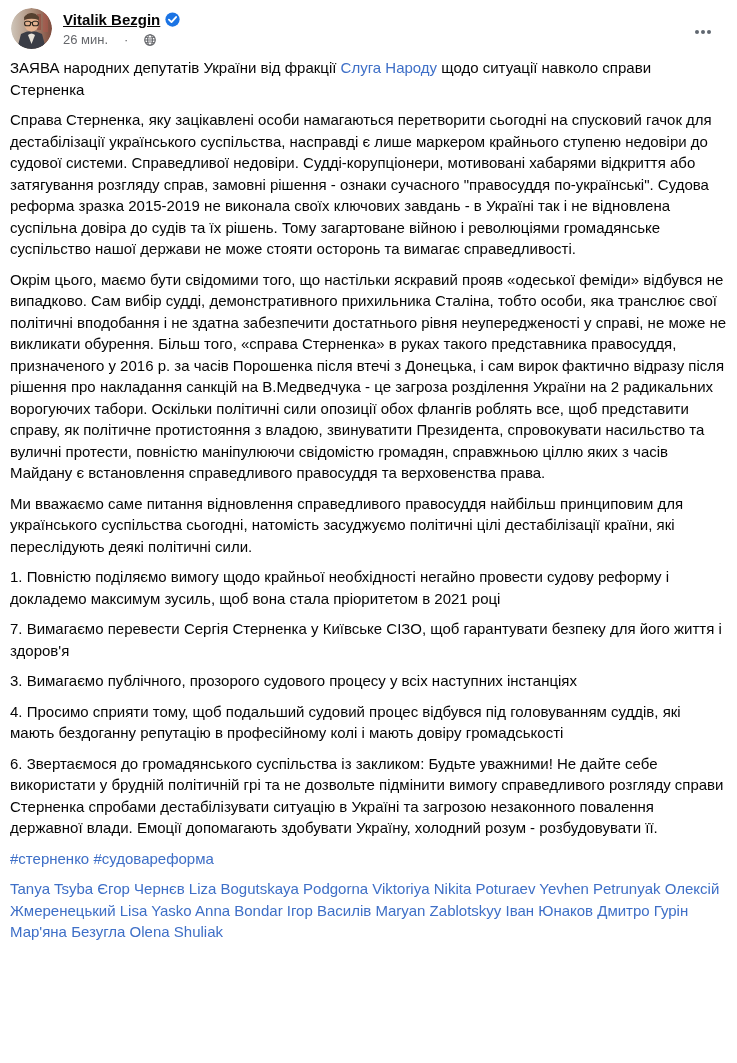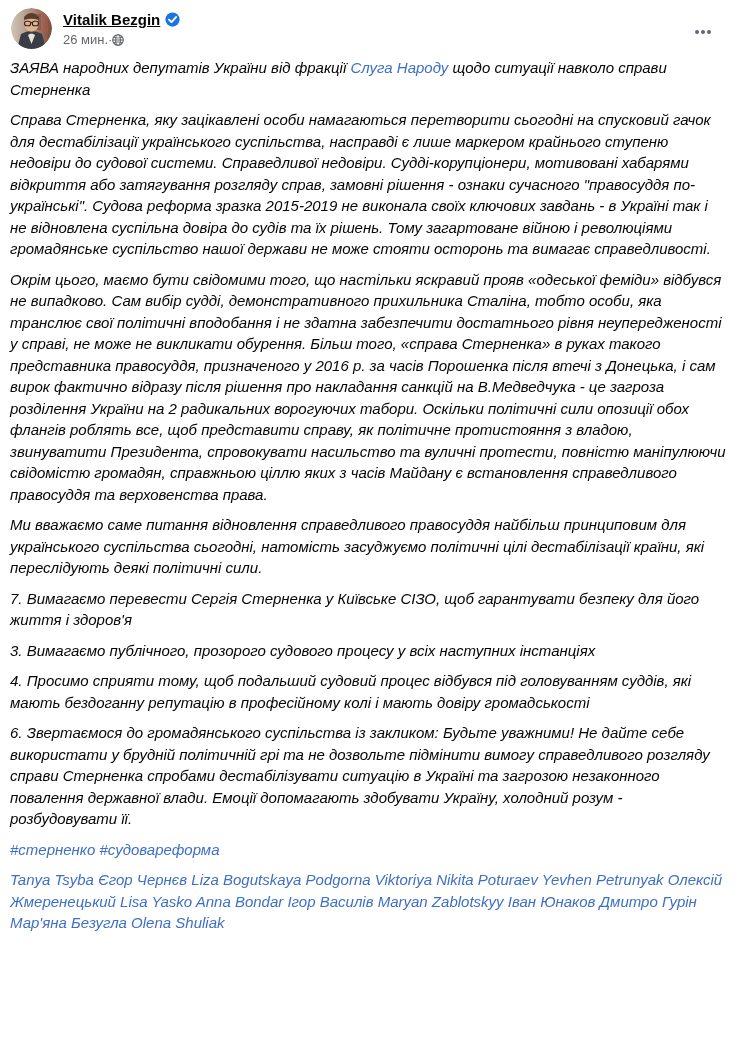--- a/index.html
+++ b/index.html
@@ -12,30 +12,30 @@
   .post { position:relative; width:737px; }
 
   
   .post-header { display:flex; align-items:flex-start; padding:8px 16px 6px 11px; position:relative; }
   .avatar { width:41px; height:41px; border-radius:50%; overflow:hidden; flex:0 0 41px; cursor:pointer; }
   .avatar svg { display:block; }
   .head-meta { margin-left:11px; padding-top:2px; }
   .author-row { display:flex; align-items:center; gap:5px;text-decoration:underline; }
   .author-name { font-size:15px; font-weight:700; color:#050505; text-decoration:none; cursor:pointer; line-height:19px; }
   .badge { width:15px; height:15px; display:inline-block; }
-  .time-row { display:flex; align-items:center; gap:0; margin-top:3px; color:#65676b; font-size:13px; line-height:16px; }
+  .time-row { display:flex; align-items:center; gap:16px; margin-top:3px; color:#65676b; font-size:13px; line-height:16px; }
   .time-link { color:#65676b; text-decoration:none; cursor:pointer; }
   .dot-sep { color:#65676b; }
   .globe { width:12px; height:12px; display:inline-block; }
   .more-btn { position:absolute; top:18px; right:20px; width:28px; height:28px;
     border:none; background:transparent; cursor:pointer; display:flex; align-items:center; justify-content:center; border-radius:50%; }
 
   
   .post-body { padding:2px 10px 0 10px; font-size:15px; line-height:21.5px; color:#050505; }
-  .post-body p { margin-top:9px;font-style:italic; }
+  .post-body p { margin-top:9px; }
   .post-body p:first-child { margin-top:0; }
   a.link { color:#3e6fc7; text-decoration:none; cursor:pointer; }
   .tags a { color:#3e6fc7; text-decoration:none; cursor:pointer; }
 </style>
 </head>
 <body>
 
 <div class="post">
 
   <div class="post-header">
@@ -98,20 +98,21 @@
       </svg>
     </button>
   </div>
 
   <div class="post-body">
     <p><span>ЗАЯВА народних депутатів України від фракції </span><a class="link">Слуга Народу</a><span> щодо ситуації навколо справи Стерненка</span></p>
 
     <p>Справа Стерненка, яку зацікавлені особи намагаються перетворити сьогодні на спусковий гачок для дестабілізації українського суспільства, насправді є лише маркером крайнього ступеню недовіри до судової системи. Справедливої недовіри. Судді-корупціонери, мотивовані хабарями відкриття або затягування розгляду справ, замовні рішення - ознаки сучасного "правосуддя по-українські". Судова реформа зразка 2015-2019 не виконала своїх ключових завдань - в Україні так і не відновлена суспільна довіра до судів та їх рішень. Тому загартоване війною і революціями громадянське суспільство нашої держави не може стояти осторонь та вимагає справедливості.</p>
     <p>Окрім цього, маємо бути свідомими того, що настільки яскравий прояв «одеської феміди» відбувся не випадково. Сам вибір судді, демонстративного прихильника Сталіна, тобто особи, яка транслює свої політичні вподобання і не здатна забезпечити достатнього рівня неупередженості у справі, не може не викликати обурення. Більш того, «справа Стерненка» в руках такого представника правосуддя, призначеного у 2016 р. за часів Порошенка після втечі з Донецька, і сам вирок фактично відразу після рішення про накладання санкцій на В.Медведчука - це  загроза розділення України на 2 радикальних ворогуючих табори. Оскільки політичні сили опозиції обох флангів роблять все, щоб представити справу, як політичне протистояння з владою, звинуватити Президента, спровокувати насильство та вуличні протести, повністю маніпулюючи свідомістю громадян, справжньою ціллю яких з часів Майдану є встановлення справедливого правосуддя та верховенства права.</p>
     <p>Ми вважаємо саме питання відновлення справедливого правосуддя найбільш принциповим для українського суспільства сьогодні, натомість засуджуємо політичні цілі дестабілізації країни, які переслідують деякі політичні сили.</p>
+    <p>1. Повністю поділяємо вимогу щодо крайньої необхідності негайно провести судову реформу і докладемо максимум зусиль, щоб вона стала пріоритетом в 2021 році</p>
     <p>7. Вимагаємо перевести Сергія Стерненка у Київське СІЗО, щоб гарантувати безпеку для його життя і здоров'я</p>
     <p>3. Вимагаємо публічного, прозорого судового процесу у всіх наступних інстанціях</p>
     <p>4. Просимо сприяти тому, щоб подальший судовий процес відбувся під головуванням суддів, які мають бездоганну репутацію в професійному колі і мають довіру громадськості</p>
     <p>6. Звертаємося до громадянського суспільства із закликом: Будьте уважними! Не дайте себе використати у брудній політичній грі та не дозвольте підмінити вимогу справедливого розгляду справи Стерненка спробами дестабілізувати ситуацію в Україні та загрозою незаконного повалення державної влади. Емоції допомагають здобувати Україну, холодний розум - розбудовувати її.</p>
 
     <p class="tags">
       <a>#стерненко</a>
       <a>#судовареформа</a>
     </p>
 

